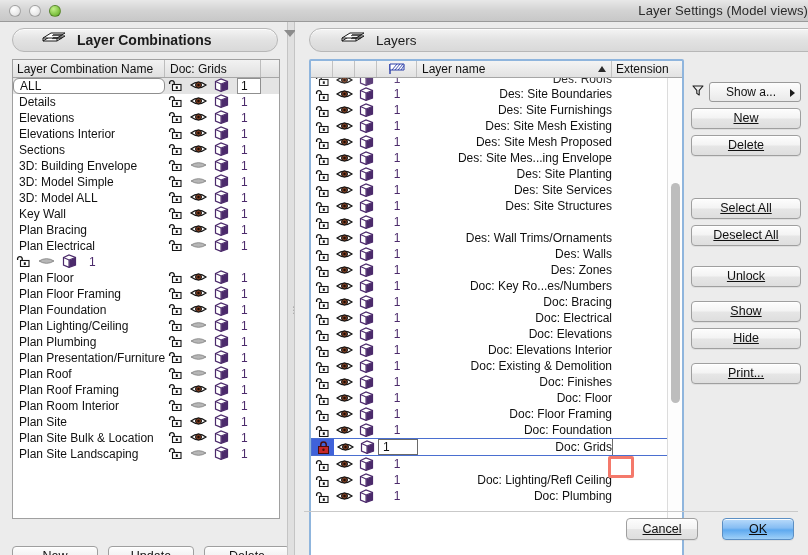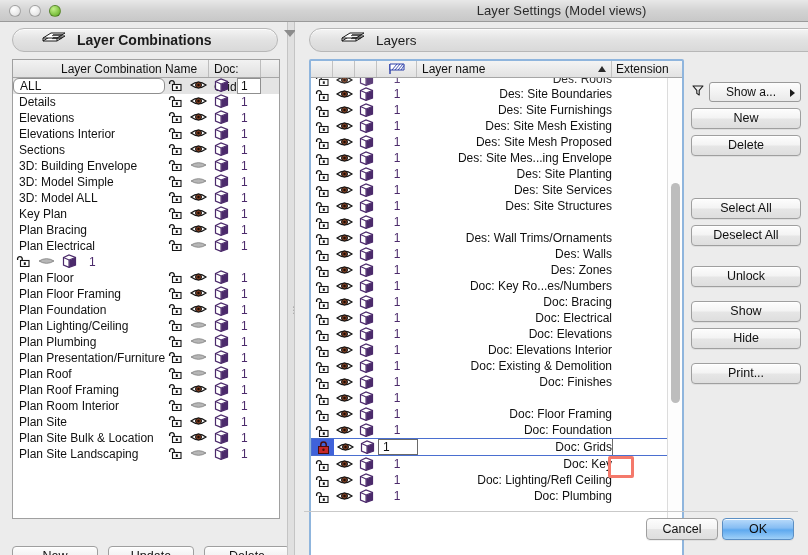--- a/index.html
+++ b/index.html
@@ -25,21 +25,21 @@
     background: linear-gradient(to bottom, #e8e8e8 0%, #d3d3d3 50%, #c8c8c8 100%);
     border-bottom: 1px solid #9a9a9a;
   }
   #titlebar .title {
     position: absolute; left: 0; top: 0; width: 808px;
     text-align: center; line-height: 22px;
     font-size: 13px; color: #2b2b2b;
     letter-spacing: .1px;
   }
   
-  #titlebar .title { text-align: center; padding-left: 315px; }
+  #titlebar .title { text-align: right; padding-left: 315px; }
 
   .lights { position: absolute; left: 9px; top: 5px; display: flex; gap: 8px; }
   .light { width: 12px; height: 12px; border-radius: 50%; border: 1px solid rgba(0,0,0,.30); }
   .light.close   { background: radial-gradient(circle at 35% 30%, #fff 0%, #eaeaea 60%, #d0d0d0 100%); }
   .light.min     { background: radial-gradient(circle at 35% 30%, #fff 0%, #eaeaea 60%, #d0d0d0 100%); }
   .light.zoom    { background: radial-gradient(circle at 35% 30%, #c4f08a 0%, #7dc13f 65%, #5a9b24 100%); }
 
   
   #left-pane {
     position: absolute; left: 0; top: 22px; width: 287px; height: 547px;
@@ -74,21 +74,21 @@
     position: absolute; left: 12px; top: 37px; width: 268px; height: 460px;
     background: #fff; border: 1px solid #a0a0a0;
     overflow: hidden;
   }
   .lc-head {
     display: flex; height: 18px;
     background: linear-gradient(to bottom, #f2f2f2, #e0e0e0);
     border-bottom: 1px solid #a6a6a6;
     font-size: 12px; color: #111;
   }
-  .lc-head .c-name  { width: 152px; padding-left: 4px; line-height: 18px; border-right: 1px solid #bdbdbd; margin-left: 44px; }
+  .lc-head .c-name  { width: 152px; padding-left: 4px; line-height: 18px; border-right: 1px solid #bdbdbd; }
   .lc-head .c-doc   { flex: 1;     padding-left: 5px; line-height: 18px; border-right: 1px solid #bdbdbd; }
   .lc-head .c-pad   { width: 18px; }
 
   .lc-row { display: flex; height: 16px; align-items: center; font-size: 12px; color: #111; }
   .lc-row.selected { background: #e4e4e4; }
   .lc-row .c-name { width: 152px; padding-left: 6px; white-space: nowrap; overflow: hidden; border-radius: 6px; }
   .lc-row.selected .c-name { background:#fff; border:1px solid #8f8f8f; height:16px; line-height:14px; }
   .lc-row .c-icons { width: 72px; display: flex; align-items: center; gap: 7px; padding-left: 3px; }
   .lc-row .c-num { flex: 1; text-align: left; padding-left: 4px; color: #4b2a6b; font-size: 12px; }
   .lc-row.selected .c-num { background:#fff; border:1px solid #8f8f8f; padding-left:3px; color:#111; height:16px; line-height:14px; margin-right: 18px;}
@@ -193,30 +193,31 @@
   .popup-btn .arr { position: absolute; right: 5px; top: 6px;
     width:0;height:0;border-top:4px solid transparent;border-bottom:4px solid transparent;border-left:5px solid #1c1c1c; }
 
   .btn {
     display: block; width: 100%; height: 21px;
     background: linear-gradient(to bottom, #fdfdfd 0%, #f3f3f3 48%, #e6e6e6 52%, #dedede 100%);
     border: 1px solid #9f9f9f; border-radius: 4px;
     font-size: 12.5px; color: #111; text-align: center; line-height: 19px;
     box-shadow: inset 0 1px 0 rgba(255,255,255,.9), 0 1px 0 rgba(0,0,0,.06);
     cursor: default;
+    text-decoration: underline;
   }
   .btn.sm { height: 20px; line-height: 18px; width: 86px; font-size: 12.5px; }
   .btn.default {
     background: linear-gradient(to bottom, #b9dbfb 0%, #86bdf3 45%, #5ea9ef 55%, #9fd0f8 100%);
-    border-color: #5b8fc4; color: #0d0d0d;
+    border-color: #5b8fc4; color: #0d0d0d; margin-left: 12px;
   }
   .sp6 { height: 6px; } .sp14 { height: 14px; }
 
   
-  #ok-cancel { position: absolute; right: 14px; top: 518px; display: flex; gap: 4px; }
+  #ok-cancel { position: absolute; right: 14px; top: 518px; display: flex; gap: 12px; }
   #ok-cancel .btn { width: 72px; height: 22px; line-height: 20px; }
   #ok-cancel .btn.default { width: 72px; }
 
   #bottom-sep {
     position: absolute; left: 304px; top: 511px; width: 494px; height: 1px;
     background: #c9c9c9;
   }
 </style>
 </head>
 <body>
@@ -427,21 +428,21 @@
               <span><svg width="15" height="14" viewBox="0 0 15 14">
                   <path d="M1.5 3.5 L7 1 L13.5 3.5 L13.5 11 L7 13.4 L1.5 11 Z" fill="#ffffff" stroke="#4b2a6b" stroke-width="1.2"></path>
                   <path d="M1.5 3.5 L7 6 L13.5 3.5" fill="none" stroke="#4b2a6b" stroke-width="1.1"></path>
                   <path d="M7 6 L7 13.4" stroke="#4b2a6b" stroke-width="1.1"></path>
                   <path d="M7.2 6.2 L13.3 3.8 L13.3 10.9 L7.2 13.2 Z" fill="#4b2a6b"></path>
                 </svg></span>
             </div>
             <div class="c-num">1</div>
           </div>
           <div class="lc-row">
-            <div class="c-name">Key Plan</div>
+            <div class="c-name">Key Wall</div>
             <div class="c-icons">
               <span><svg width="15" height="13" viewBox="0 0 15 13">
                   <rect x="4.5" y="6.5" width="8.5" height="6" fill="#ffffff" stroke="#141414" stroke-width="1.1"></rect>
                   <path d="M6.2 6.5 L6.2 4.3 A2.4 2.4 0 0 0 1.6 4.3 L1.6 6.0" fill="none" stroke="#141414" stroke-width="1.3"></path>
                   <rect x="7.8" y="8.3" width="2" height="2.6" fill="#141414"></rect>
                 </svg></span>
               <span><svg width="17" height="12" viewBox="0 0 17 12">
                   <path d="M1 6 Q8.5 0.4 16 6 Q8.5 11.6 1 6 Z" fill="#ffffff" stroke="#141414" stroke-width="1.2"></path>
                   <circle cx="8.5" cy="6" r="3" fill="#7a3b1f" stroke="#141414" stroke-width="1"></circle>
                   <circle cx="8.5" cy="6" r="1.2" fill="#1a0d06"></circle>
@@ -1387,20 +1388,21 @@
               </div>
               <div class="c-wire">
                 <svg width="15" height="14" viewBox="0 0 15 14">
                   <path d="M1.5 3.5 L7 1 L13.5 3.5 L13.5 11 L7 13.4 L1.5 11 Z" fill="#ffffff" stroke="#4b2a6b" stroke-width="1.2"></path>
                   <path d="M1.5 3.5 L7 6 L13.5 3.5" fill="none" stroke="#4b2a6b" stroke-width="1.1"></path>
                   <path d="M7 6 L7 13.4" stroke="#4b2a6b" stroke-width="1.1"></path>
                   <path d="M7.2 6.2 L13.3 3.8 L13.3 10.9 L7.2 13.2 Z" fill="#4b2a6b"></path>
                 </svg>
               </div>
               <div class="c-flag">1</div>
+              <div class="c-name">Doc: Floor</div>
               <div class="c-ext"></div>
             </div>
             <div class="lay-row">
               <div class="c-lock">
                 <svg width="15" height="13" viewBox="0 0 15 13">
                   <rect x="4.5" y="6.5" width="8.5" height="6" fill="#ffffff" stroke="#141414" stroke-width="1.1"></rect>
                   <path d="M6.2 6.5 L6.2 4.3 A2.4 2.4 0 0 0 1.6 4.3 L1.6 6.0" fill="none" stroke="#141414" stroke-width="1.3"></path>
                   <rect x="7.8" y="8.3" width="2" height="2.6" fill="#141414"></rect>
                 </svg>
               </div>
@@ -1497,21 +1499,20 @@
               </div>
               <div class="c-wire">
                 <svg width="15" height="14" viewBox="0 0 15 14">
                   <path d="M1.5 3.5 L7 1 L13.5 3.5 L13.5 11 L7 13.4 L1.5 11 Z" fill="#ffffff" stroke="#4b2a6b" stroke-width="1.2"></path>
                   <path d="M1.5 3.5 L7 6 L13.5 3.5" fill="none" stroke="#4b2a6b" stroke-width="1.1"></path>
                   <path d="M7 6 L7 13.4" stroke="#4b2a6b" stroke-width="1.1"></path>
                   <path d="M7.2 6.2 L13.3 3.8 L13.3 10.9 L7.2 13.2 Z" fill="#4b2a6b"></path>
                 </svg>
               </div>
               <div class="c-flag">1</div>
-              <div class="c-name">Doc: Key</div>
               <div class="c-ext"></div>
             </div>
             <div class="lay-row">
               <div class="c-lock">
                 <svg width="15" height="13" viewBox="0 0 15 13">
                   <rect x="4.5" y="6.5" width="8.5" height="6" fill="#ffffff" stroke="#141414" stroke-width="1.1"></rect>
                   <path d="M6.2 6.5 L6.2 4.3 A2.4 2.4 0 0 0 1.6 4.3 L1.6 6.0" fill="none" stroke="#141414" stroke-width="1.3"></path>
                   <rect x="7.8" y="8.3" width="2" height="2.6" fill="#141414"></rect>
                 </svg>
               </div>

